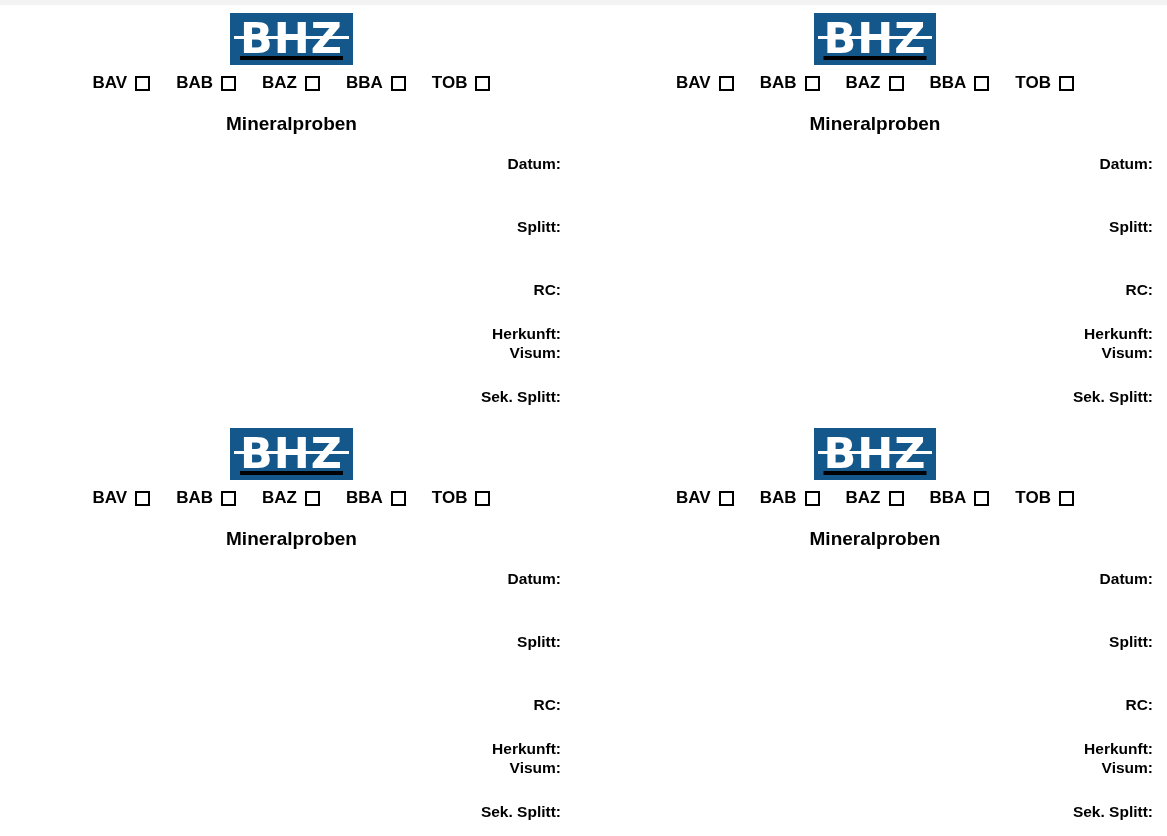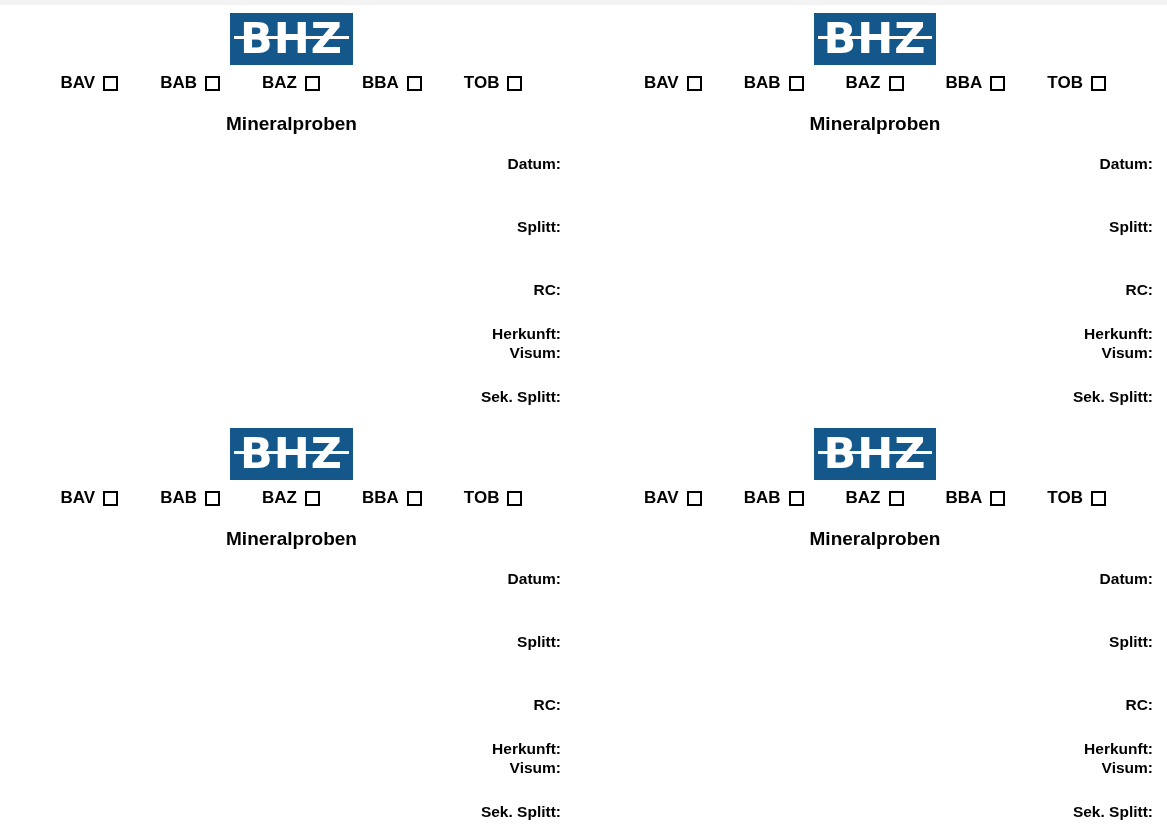--- a/index.html
+++ b/index.html
@@ -37,20 +37,21 @@
   .card {
     position: relative;
     padding: 0;
   }
   
   .logo-wrap {
     display: flex;
     justify-content: center;
     align-items: flex-start;
     height: 62px;
+    text-decoration: underline;
   }
   .logo {
     margin-top: 8px;
     background: #14578a;
     color: #ffffff;
     font-family: "DejaVu Sans", sans-serif;
     font-weight: bold;
     font-size: 43px;
     line-height: 48px;
     letter-spacing: 1px;
@@ -65,21 +66,21 @@
     height: 3px;
     background: #ffffff;
   }
   .logo-text { position: relative; z-index: 2; }
 
   
   .chk-row {
     display: flex;
     justify-content: center;
     align-items: center;
-    gap: 42px;
+    gap: 26px;
     margin-top: 6px;
     padding: 0 40px;
   }
   .chk-item {
     display: flex;
     align-items: center;
     gap: 8px;
     font-size: 17px;
     font-weight: bold;
     color: #000000;

